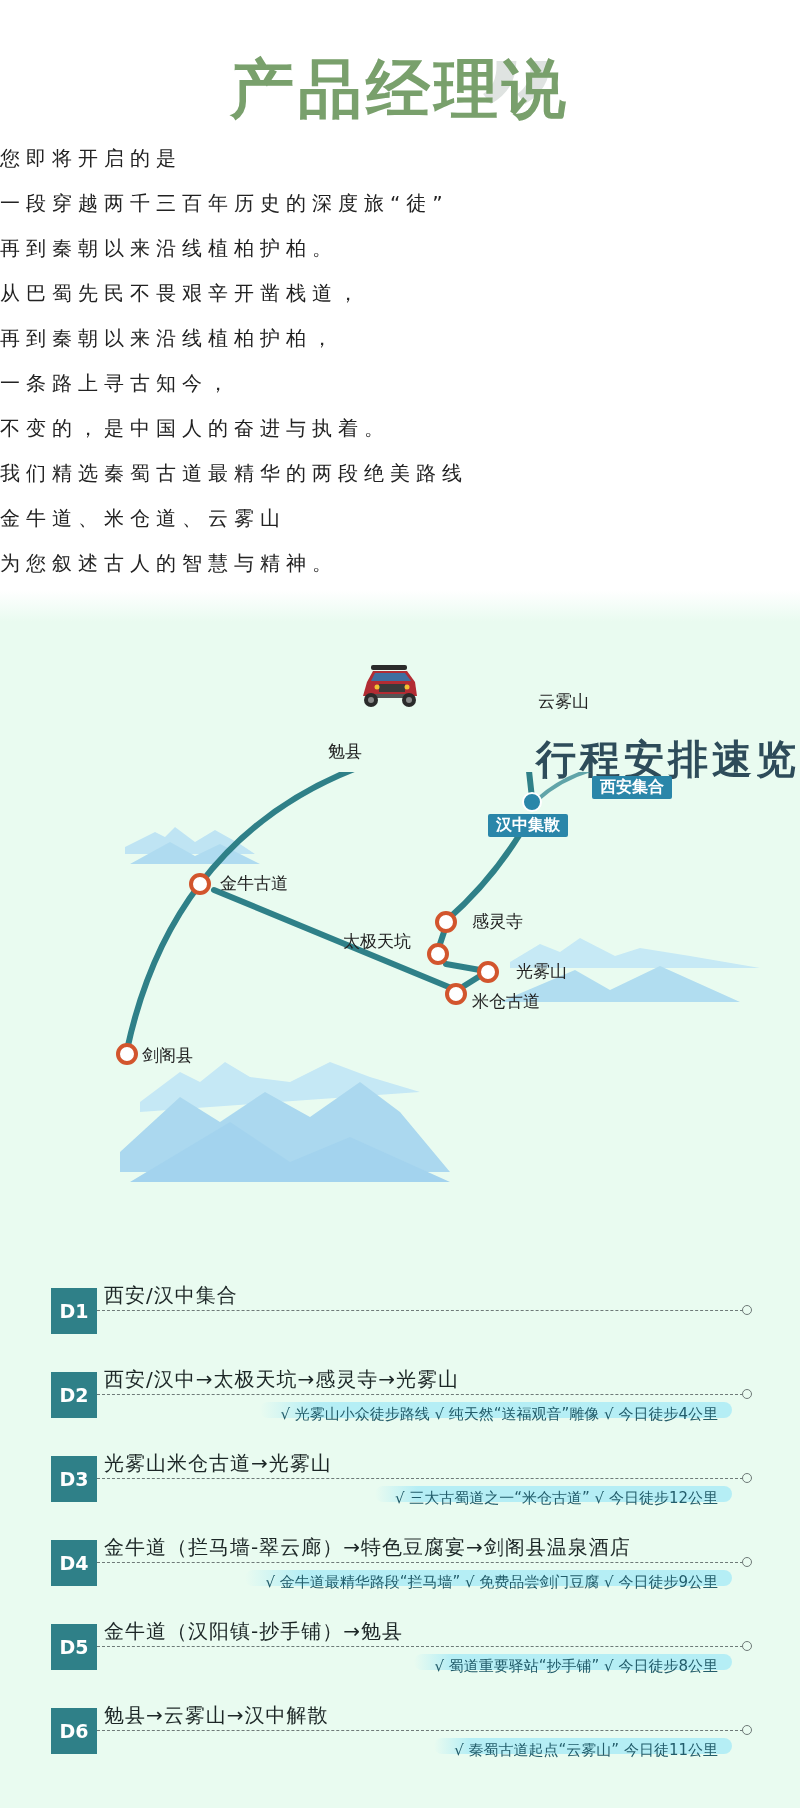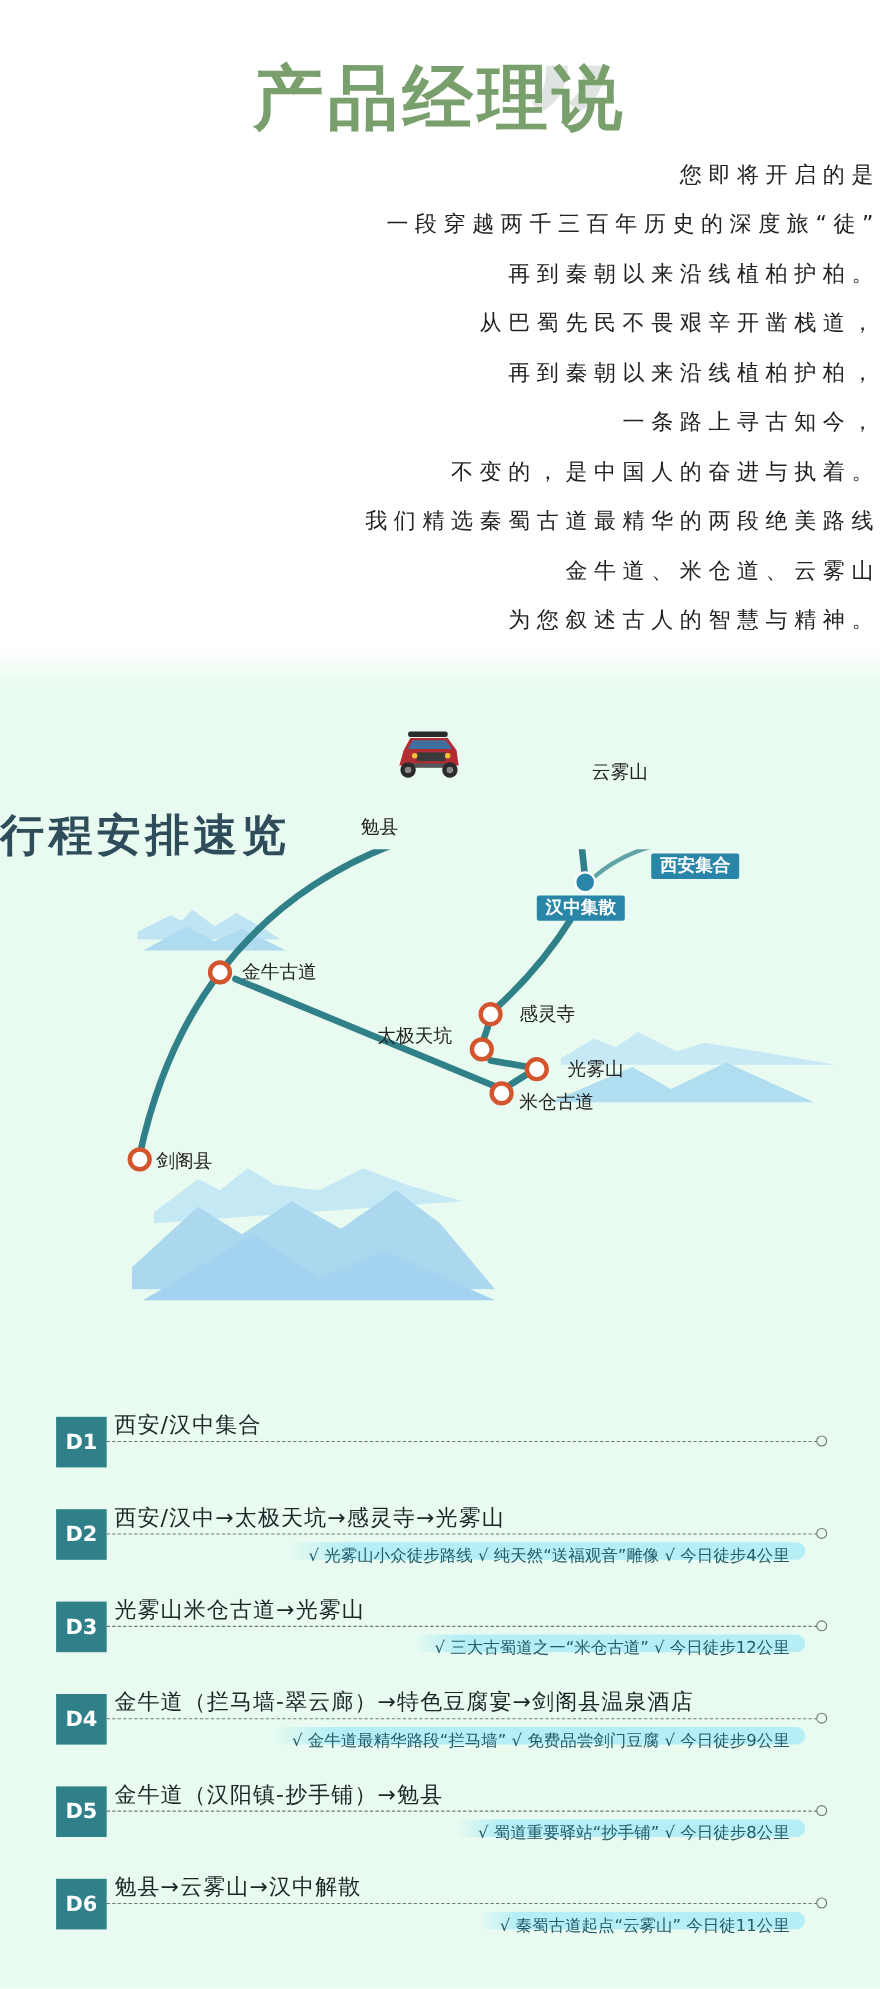--- a/index.html
+++ b/index.html
@@ -20,31 +20,31 @@
     font-size: 150px; line-height: 150px; color: #dfe3e1;
     letter-spacing: -18px;
   }
   .intro-title {
     position: absolute; left: 0; top: 16px; width: 800px; text-align: center;
     font-family: "DejaVu Serif", serif; font-weight: bold;
     font-size: 64px; letter-spacing: 4px; color: #79a06c;
   }
   .intro-lines { position: absolute; left: 0; top: 140px; width: 800px; }
   .intro-line {
-    height: 45px; line-height: 36px; text-align: right;
+    height: 45px; line-height: 36px; text-align: left;
     font-size: 20px; letter-spacing: 6px; color: #222;
   }
   .fade { position: absolute; left: 0; top: 590px; width: 800px; height: 32px;
     background: linear-gradient(#ffffff, #e9fbf0); }
 
   
   .itin { position: absolute; left: 0; top: 622px; width: 800px; height: 1186px; background: #e9fbf0; }
   .jeep { position: absolute; left: 357px; top: 40px; width: 66px; height: 50px; }
   .itin-title {
-    position: absolute; left: 0; top: 110px; width: 800px; text-align: left;
+    position: absolute; left: 0; top: 110px; width: 800px; text-align: right;
     font-weight: bold; font-size: 40px; letter-spacing: 4px; color: #2e4c5a;
   }
 
   
   .map { position: absolute; left: 0; top: 150px; width: 800px; height: 500px; }
   .map svg { position: absolute; left: 0; top: 0; }
   .place-label { position: absolute; font-size: 17px; color: #222; white-space: nowrap; }
   .hub-label {
     position: absolute; background: #2a86a9; color: #fff; font-weight: bold;
     font-size: 16px; padding: 1px 8px; border-radius: 2px; white-space: nowrap;

